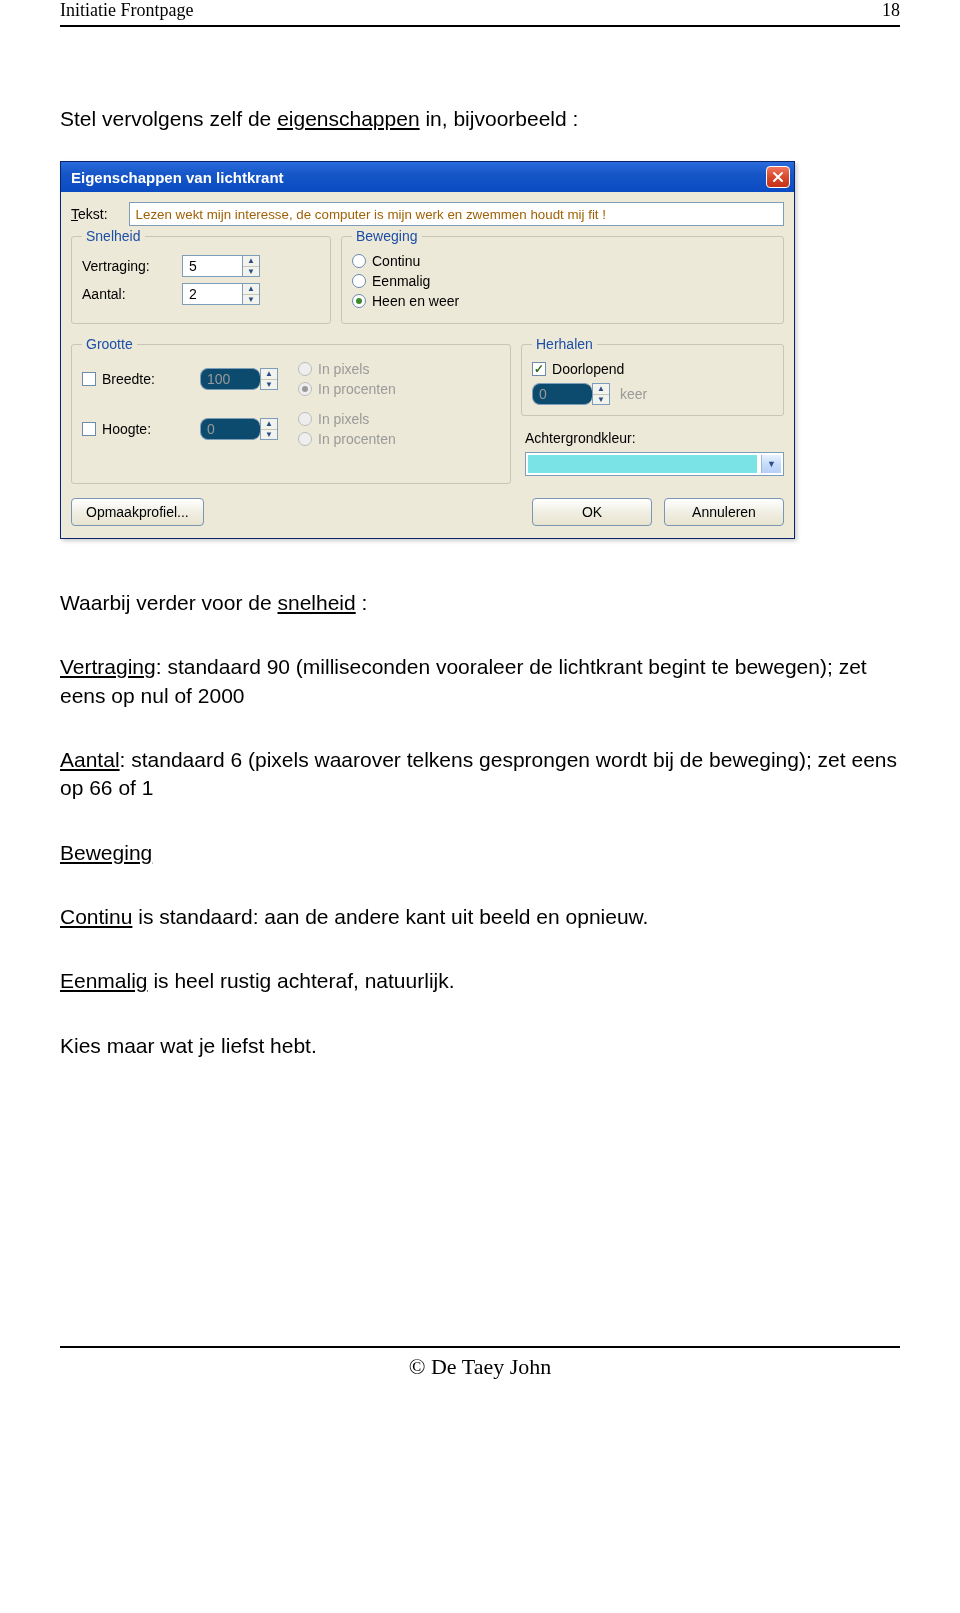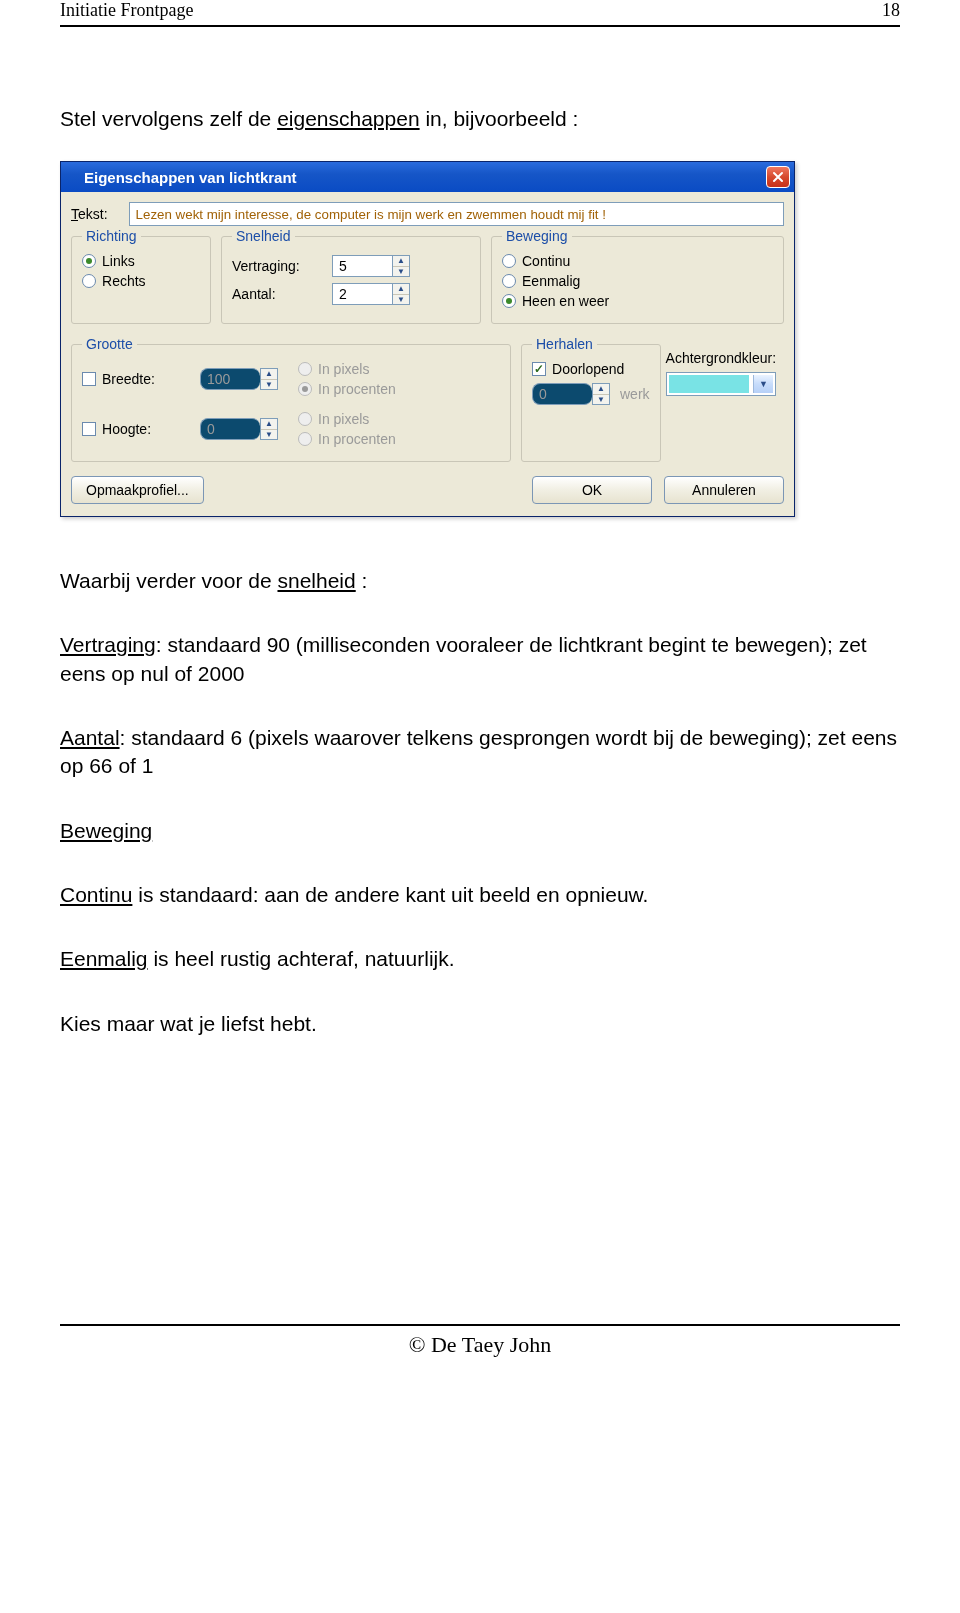--- a/index.html
+++ b/index.html
@@ -36,21 +36,21 @@
     color: #000;
     border: 1px solid #0a246a;
     background: #ece9d8;
     box-shadow: 2px 2px 4px rgba(0,0,0,.2);
     margin: 10px 0 50px;
   }
   .titlebar {
     height: 30px;
     background: linear-gradient(180deg,#2a6bdd 0%,#1656c7 40%,#0a4bc4 100%);
     display: flex; align-items: center;
-    padding: 0 4px 0 23px;
+    padding: 0 4px 0 10px;
     color: #fff; font-weight: bold; font-size: 15px;
   }
   .titlebar .spacer { flex: 1; }
   .close-btn {
     width: 24px; height: 22px;
     background: linear-gradient(180deg,#f07860 0%,#d64a2d 50%,#c83018 100%);
     border: 1px solid #fff;
     border-radius: 4px;
     display: flex; align-items: center; justify-content: center;
     color: #fff; font-weight: bold; font-size: 15px; line-height: 1;
@@ -124,21 +124,21 @@
   }
   .spinner .sp-btns span {
     flex: 1; display: flex; align-items: center; justify-content: center;
     font-size: 8px; color: #2a4d88; background: #f3f3ee;
     border-bottom: 1px solid #c9c6b7; cursor: pointer;
   }
   .spinner .sp-btns span:last-child { border-bottom: none; }
 
   .row2 { display: flex; gap: 10px; margin-top: 20px; }
   .g-grootte { width: 440px; }
-  .g-right-col { flex: 1; display: flex; flex-direction: row; gap: 1px; }
+  .g-right-col { flex: 1; display: flex; flex-direction: column; gap: 8px; }
   .g-herhalen { }
   .g-bottom { padding: 6px 0 8px 4px; }
 
   .grootte-grid { display: grid; grid-template-columns: 110px 90px 1fr; gap: 6px 8px; align-items: center; }
   .muted { color: #9a9a9a; }
   .keer-row { display: flex; align-items: center; gap: 10px; margin-top: 6px; }
 
   .color-select {
     height: 24px; border: 1px solid #7e9db9; background: #fff;
     display: flex; align-items: center; justify-content: flex-end;
@@ -198,33 +198,20 @@
     </div>
 
     <div class="body-area">
       <div class="row-top">
         <span class="lbl"><span class="ul">T</span>ekst:</span>
         <input class="input-flat" value="Lezen wekt mijn interesse, de computer is mijn werk en zwemmen houdt mij fit !" style="">
       </div>
 
       <div class="groups-row">
 
-        <div class="group g-richting">
-          <div class="legend">Richting</div>
-          <div class="radio-row">
-            <span class="radio on">
-                <span class="dot"></span>
-              </span>
-            <span><span class="ul">L</span>inks</span>
-          </div>
-          <div class="radio-row">
-            <span class="radio"></span>
-            <span><span class="ul">R</span>echts</span>
-          </div>
-        </div>
 
         <div class="group g-snelheid">
           <div class="legend">Snelheid</div>
           <div class="field-row">
             <span class="flabel"><span class="ul">V</span>ertraging:</span>
             <span class="spinner">
               <input class="sp-input" value="5" style="">
               <span class="sp-btns">
                   <span>▲</span>
                   <span>▼</span>
@@ -324,21 +311,21 @@
               <span><span class="ul">D</span>oorlopend</span>
             </div>
             <div class="keer-row">
               <span class="spinner">
                 <input class="sp-input disabled" disabled="" value="0" style="">
                 <span class="sp-btns">
                     <span>▲</span>
                     <span>▼</span>
                   </span>
               </span>
-              <span class="muted">werk</span>
+              <span class="muted">keer</span>
             </div>
           </div>
 
           <div class="g-bottom">
             <div>Achtergrond<span class="ul">k</span>leur:</div>
             <div class="color-select" style="margin-top:6px">
               <span class="color-swatch" style="background: rgb(121, 227, 229);"></span>
               <span class="dd-btn">▼</span>
             </div>
           </div>

